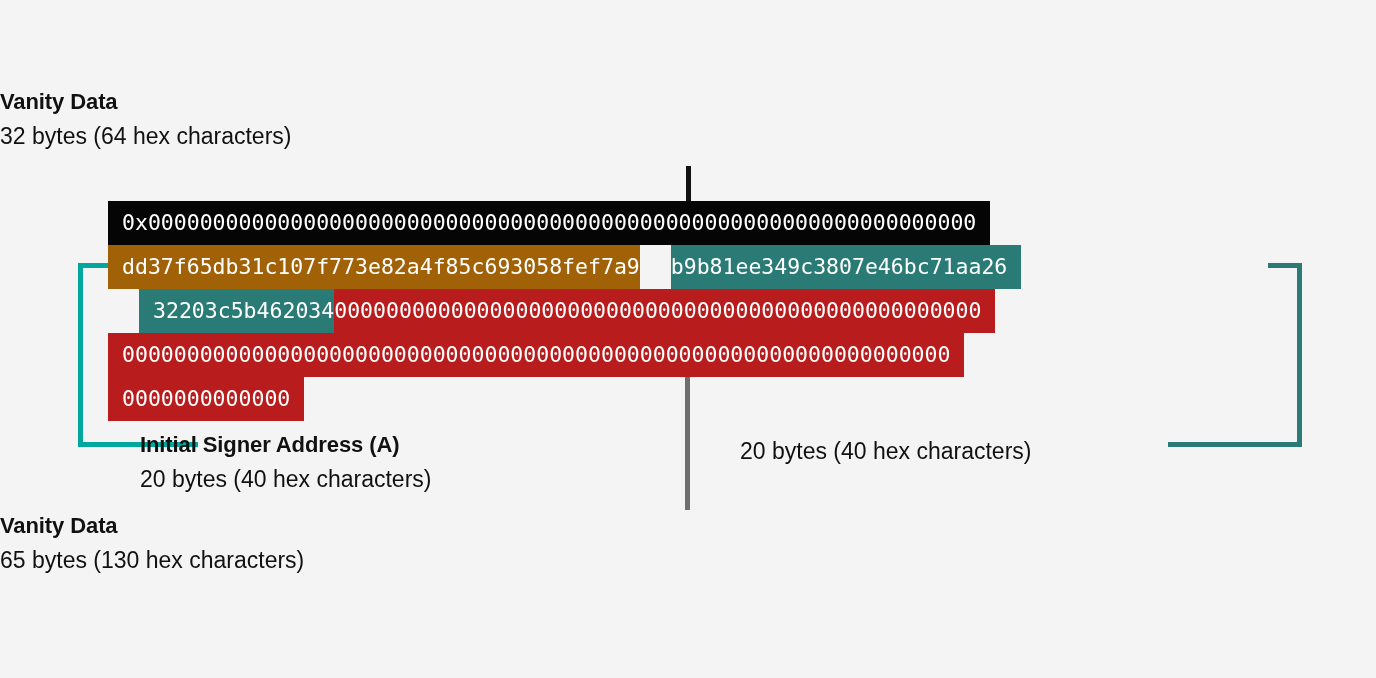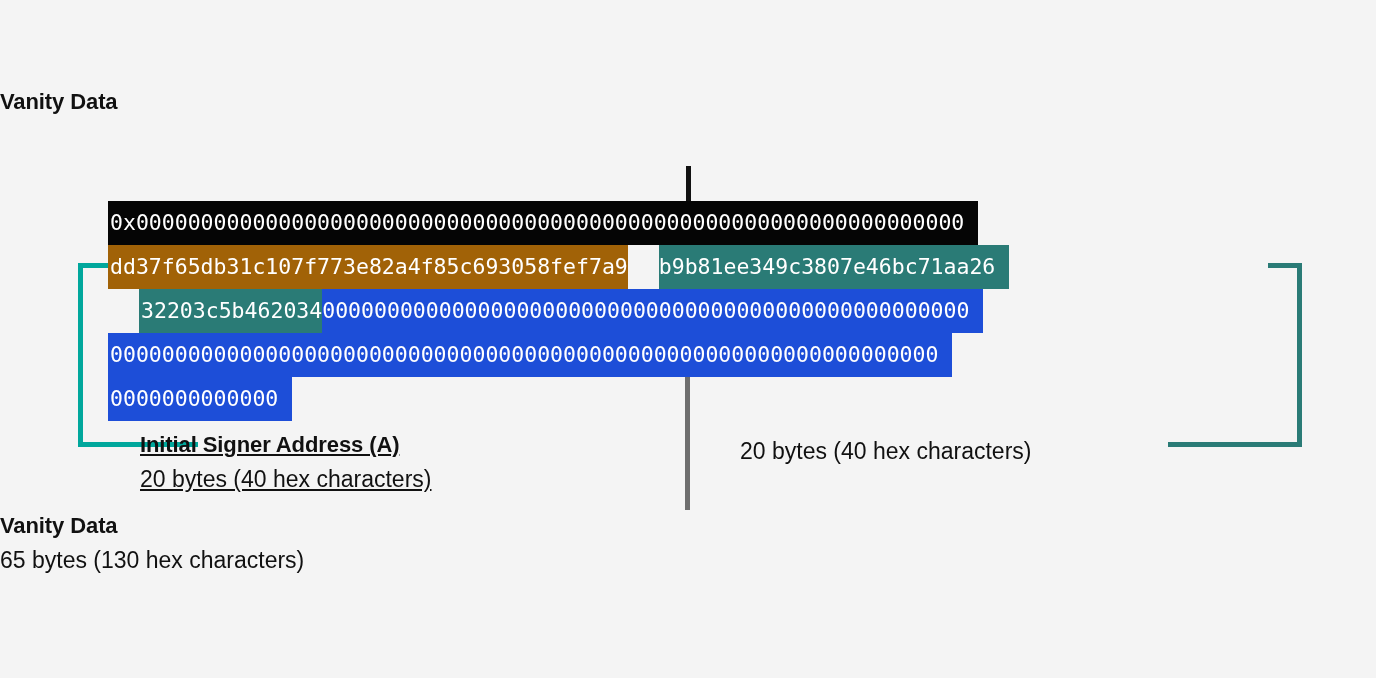--- a/index.html
+++ b/index.html
@@ -19,21 +19,21 @@
     font-size: 22px; font-weight: bold; letter-spacing: -0.1px;
     line-height: 28px; white-space: nowrap;
   }
   .label-sub {
     font-size: 23px; font-weight: normal; line-height: 32px;
     white-space: nowrap; margin-top: 4px;
   }
 
   #top-label  { left: 0; width: 1376px; top: 88px; }
   #bottom-center-label { left: 0; width: 1376px; top: 512px; }
-  #label-a { left: 140px; width: 500px; top: 431px; text-decoration: underline; }
+  #label-a { left: 140px; width: 500px; top: 431px; }
   #label-b { left: 740px; width: 500px; top: 431px; }
 
   
   .line { position: absolute; }
 
   #top-connector {
     left: 686px; top: 166px; width: 5px; height: 36px;
     background: #111111;
   }
   #bottom-connector {
@@ -61,40 +61,41 @@
     line-height: 44px;
     letter-spacing: 0px;
     color: #ffffff;
     white-space: pre;
   }
   .hex-row { height: 44px; display: flex; align-items: stretch; }
   .seg { display: inline-block; height: 44px; line-height: 44px; white-space: pre; }
   .seg-black { background: #050505; }
   .seg-teal  { background: #a16207; }
   .seg-dteal { background: #2a7b76; margin-left: 31px; }
-  .seg-gray  { background: #1d4ed8; }
-  .pad-l { padding-left: 2px; }
+  .seg-gray  { background: #b91c1c; }
+  .pad-l { padding-left: 14px; }
   .pad-r { padding-right: 14px; }
 </style>
 </head>
 <body>
 
 <div class="line" id="top-connector"></div>
 <div class="line" id="bottom-connector"></div>
 
 <div class="line" id="bracket-a-top"></div>
 <div class="line" id="bracket-a-vert"></div>
 <div class="line" id="bracket-a-bottom"></div>
 
 <div class="line" id="bracket-b-top"></div>
 <div class="line" id="bracket-b-vert"></div>
 <div class="line" id="bracket-b-bottom"></div>
 
 <div class="label-block" id="top-label">
   <div class="label-title">Vanity Data</div>
+  <div class="label-sub">32 bytes (64 hex characters)</div>
 </div>
 
 <div class="label-block" id="label-a">
   <div class="label-title">Initial Signer Address (A)</div>
   <div class="label-sub">20 bytes (40 hex characters)</div>
 </div>
 
 <div class="label-block" id="label-b">
   <div class="label-sub">20 bytes (40 hex characters)</div>
 </div>

